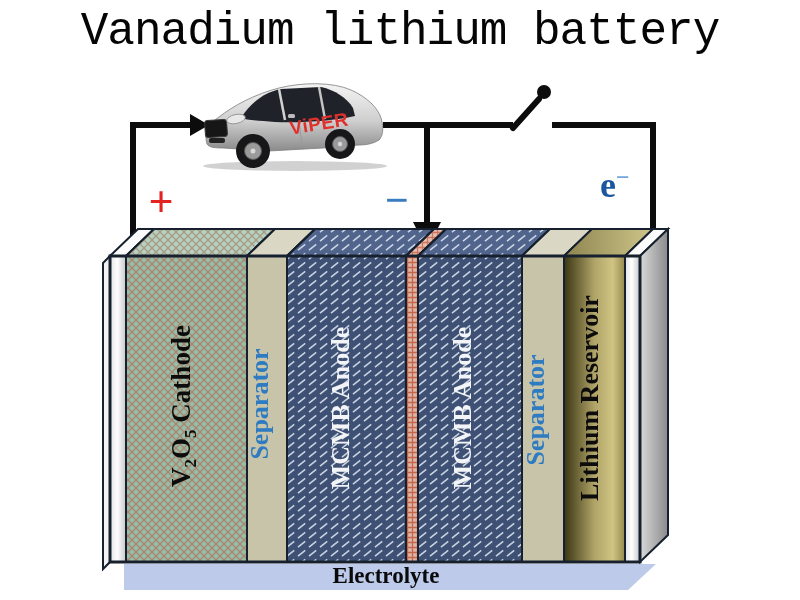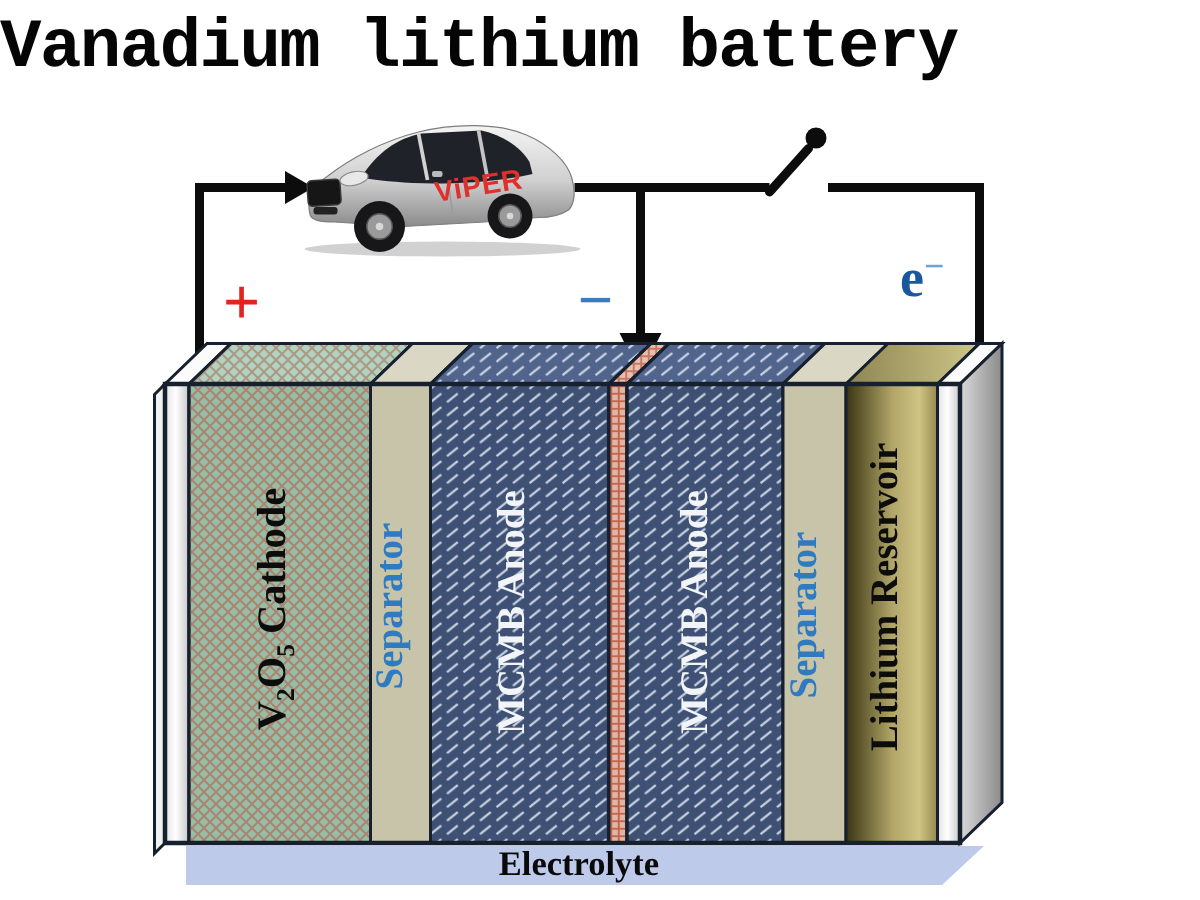--- a/index.html
+++ b/index.html
@@ -1,19 +1,19 @@
 <!DOCTYPE html>
 <html><head>
 <meta charset="utf-8">
 <style>
   html,body{margin:0;padding:0;background:#ffffff;}
   .stage{position:relative;width:800px;height:600px;background:#ffffff;overflow:hidden;
          font-family:"Liberation Serif", serif;}
-  .title{position:absolute;top:6px;left:0;width:100%;margin:0;text-align:left;
-         font-family:"Liberation Mono", monospace;font-weight:bold;font-size:46px;
+  .title{position:absolute;top:6px;left:0;width:100%;margin:0;text-align:center;
+         font-family:"Liberation Mono", monospace;font-weight:normal;font-size:46px;
          color:#050505;letter-spacing:-1px;white-space:nowrap;}
   svg{position:absolute;left:0;top:0;}
   text{font-family:"Liberation Serif", serif;}
   .viper{font-family:"Liberation Sans", sans-serif;font-weight:bold;}
 </style>
 </head>
 <body>
 
 <div class="stage">
   <h1 class="title">Vanadium lithium battery</h1>

